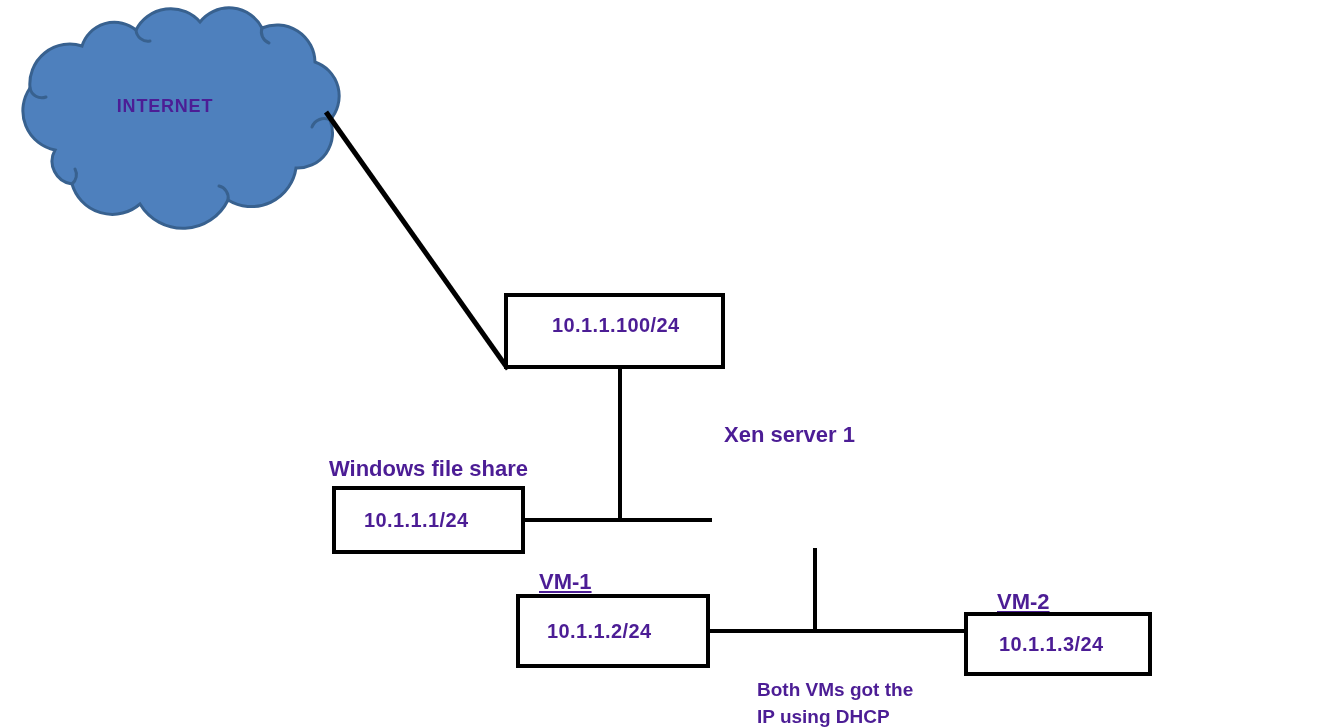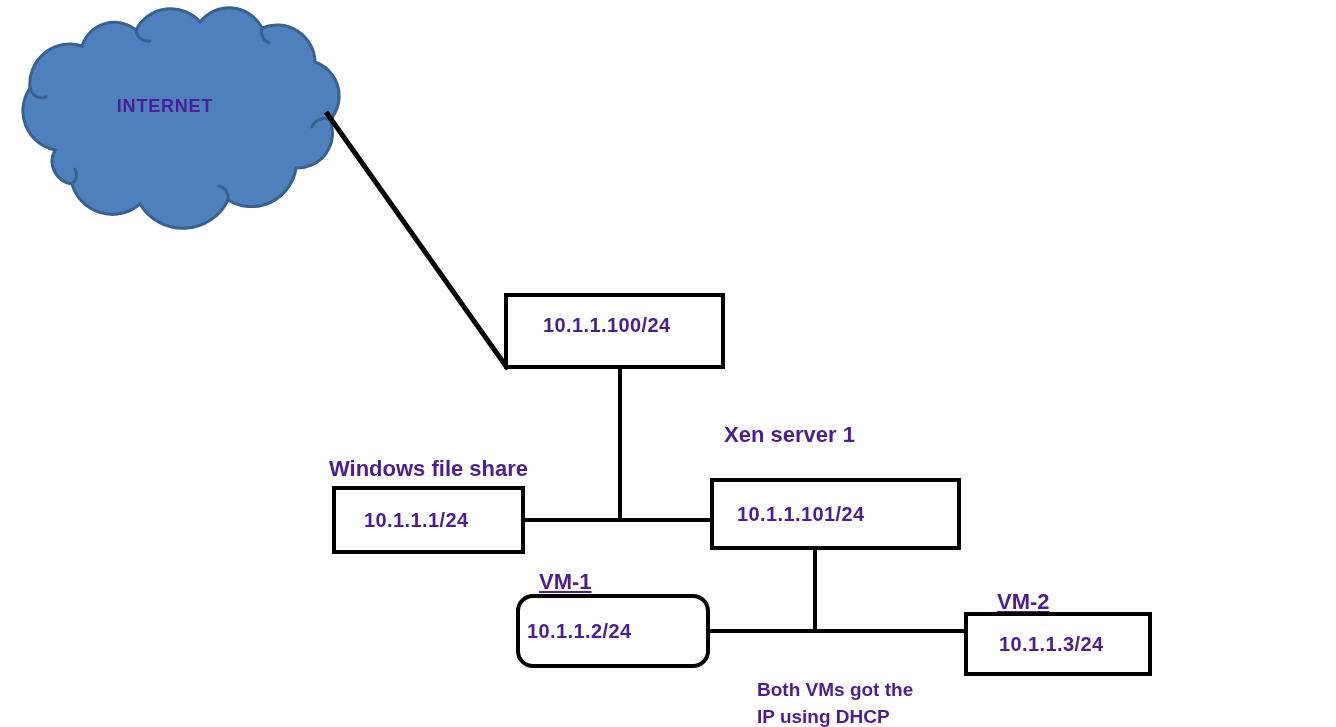--- a/index.html
+++ b/index.html
@@ -90,36 +90,33 @@
 
     <line class="wire wire-diag" x1="326" y1="112" x2="508" y2="369" stroke="#000000"></line>
     <line class="wire" x1="620" y1="366" x2="620" y2="522" stroke="#000000"></line>
     <line class="wire" x1="523" y1="520" x2="712" y2="520" stroke="#000000"></line>
     <line class="wire" x1="815" y1="548" x2="815" y2="633" stroke="#000000"></line>
     <line class="wire" x1="708" y1="631" x2="966" y2="631" stroke="#000000"></line>
   </svg>
 
   <div class="cloud-label">INTERNET</div>
 
-  <div class="node text-high" style="left:504px; top:293px; width:221px; height:76px; padding-left:35px;">
+  <div class="node text-high" style="left:504px; top:293px; width:221px; height:76px; padding-left:44px;">
     <span class="ip">10.1.1.100/24</span>
   </div>
 
   <div class="node-label" style="left:329px; top:456px;">Windows file share</div>
   <div class="node" style="left:332px; top:486px; width:193px; height:68px; padding-left:28px;">
     <span class="ip">10.1.1.1/24</span>
   </div>
 
   <div class="node-label" style="left:724px; top:422px;">Xen server 1</div>
-  <div class="node" style="left:710px; top:478px; width:251px; height:72px; padding-left:23px;">
-    <span class="ip">10.1.1.101/24</span>
-  </div>
 
   <div class="node-label" style="left:539px; top:569px;text-decoration:underline;">VM-1</div>
-  <div class="node" style="left:516px; top:594px; width:194px; height:74px; padding-left:7px;border-radius:17px;">
+  <div class="node" style="left:516px; top:594px; width:194px; height:74px; padding-left:27px;">
     <span class="ip">10.1.1.2/24</span>
   </div>
 
   <div class="node-label" style="left:997px; top:589px;text-decoration:underline;">VM-2</div>
   <div class="node" style="left:964px; top:612px; width:188px; height:64px; padding-left:31px;">
     <span class="ip">10.1.1.3/24</span>
   </div>
 
   <div class="caption">
     <div>Both VMs got the</div>

